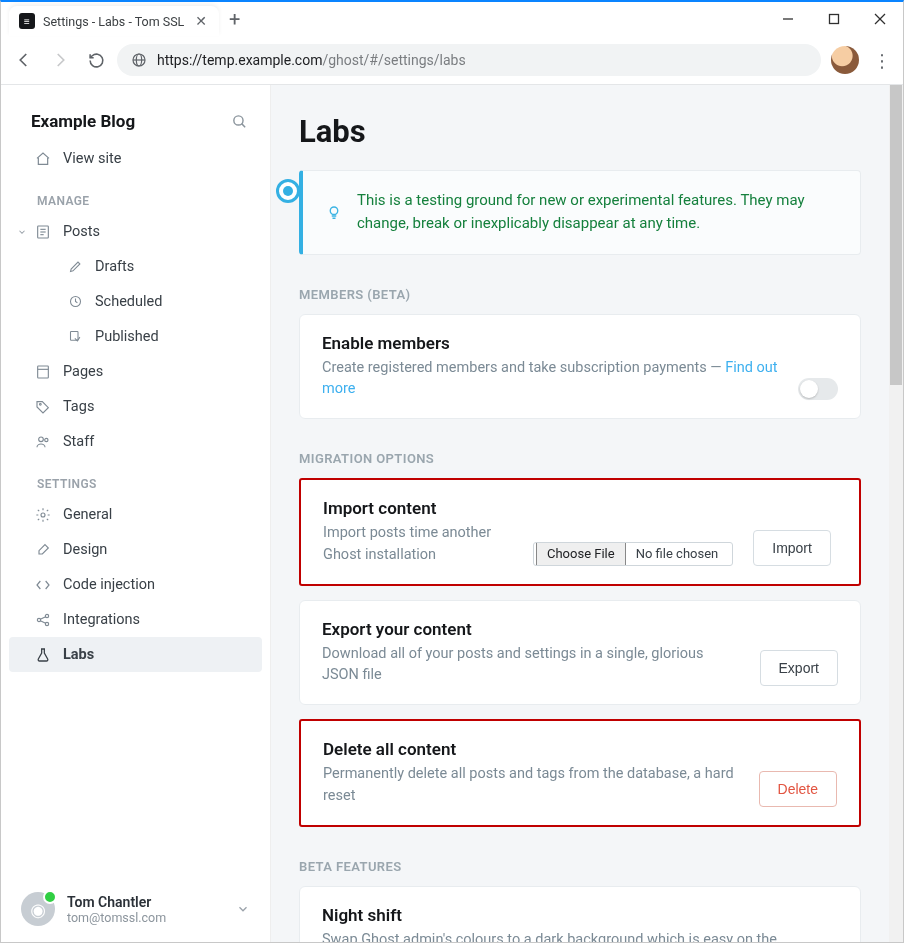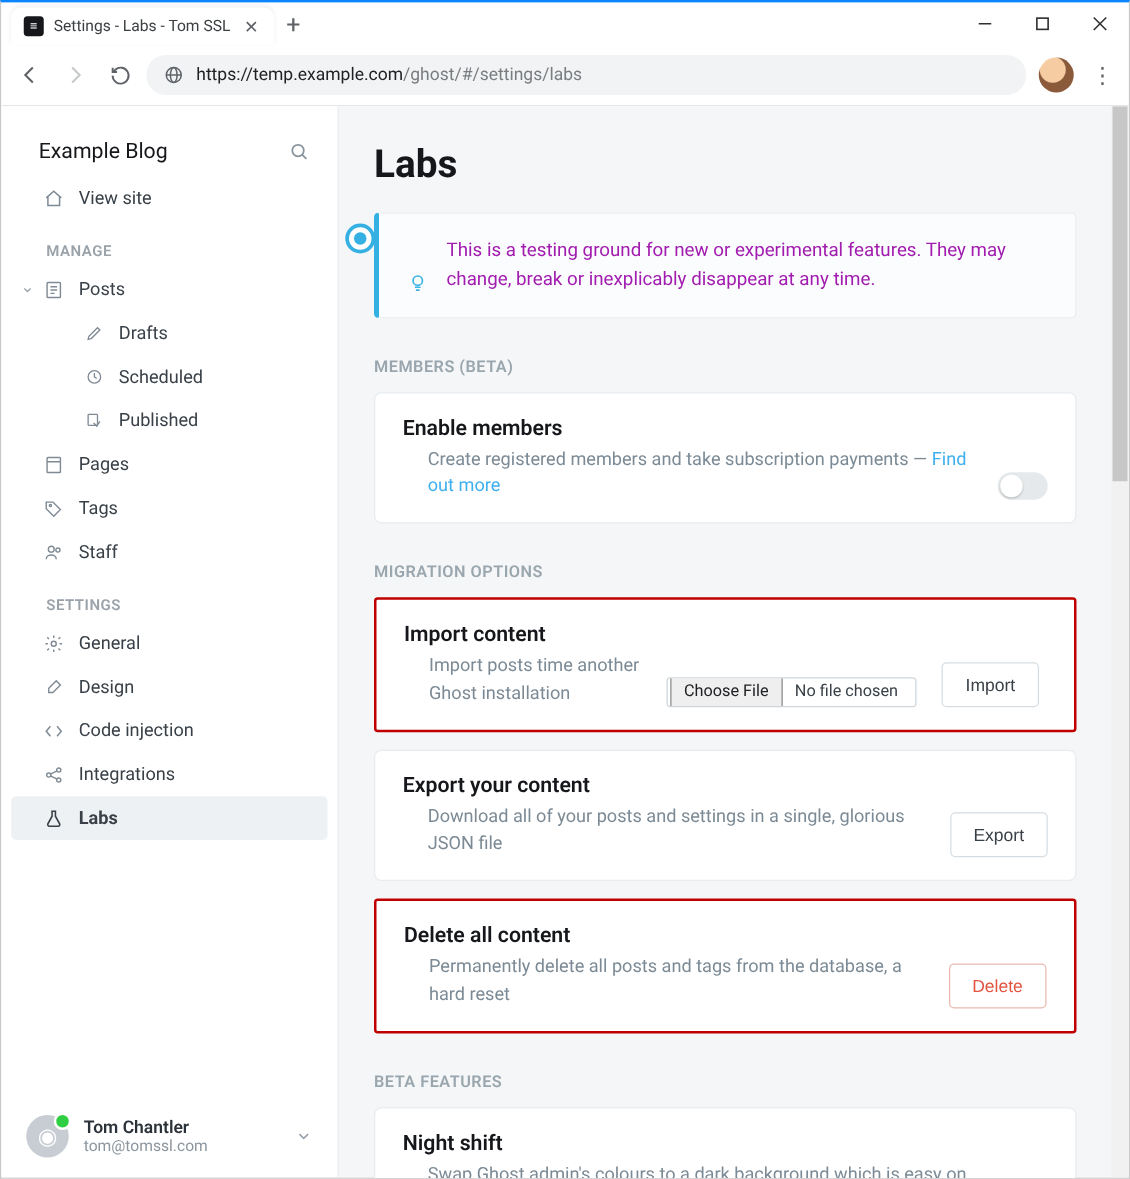--- a/index.html
+++ b/index.html
@@ -48,52 +48,52 @@
   .kebab { width:26px; text-align:center; color:#5f6368; font-size:18px; cursor:pointer;}
   
   .app { display:flex; height: calc(943px - 83px - 3px); }
   .sidebar { width:269px; background:#fff; display:flex; flex-direction:column; position:relative;}
   .content { flex:1; background:#F4F6F8; border-left:1px solid #eee; position:relative; overflow:hidden;}
   .content-scroll { position:absolute; inset:0; right:14px; overflow-y:auto; }
   .content-scrollbar { position:absolute; top:0; right:0; width:14px; height:100%; background:#f1f1f1;}
   .content-scrollbar .thumb { position:absolute; top:0; left:1px; width:12px; height:300px; background:#c7c7c7;}
   
   .sb-head { display:flex; align-items:center; padding:26px 22px 10px 30px; justify-content:space-between;}
-  .blog-title { font-weight:400; font-size:17px; }
+  .blog-title { font-weight:700; font-size:17px; }
   .search-icon { color:#798088; cursor:pointer;}
   .sb-item { display:flex; align-items:center; gap:12px; padding:9px 22px 9px 34px; color:#394047; font-size:14.5px; cursor:pointer;}
   .sb-item .ic { width:16px; height:16px; display:flex; align-items:center; justify-content:center; color:#7f8a94;}
   .sb-sub { padding-left:66px; }
   .sb-item.home { padding-left:34px; }
   .sb-group-label { padding: 18px 22px 6px 36px; text-transform:uppercase; letter-spacing:.4px; font-size:12px; color:#9aa2aa; font-weight:600;}
   .sb-item.expandable { position:relative; padding-left:34px;}
   .sb-item.expandable .chev { position:absolute; left:16px; width:12px; color:#9aa2aa;}
   .sb-item.active { background:#eef1f4; border-radius:4px; margin:0 8px; padding-left:26px; font-weight:700; }
   .sb-footer { margin-top:auto; padding:16px 20px; display:flex; align-items:center; gap:12px; }
   .sb-avatar { width:34px; height:34px; border-radius:50%; background:#c7cdd3; position:relative;}
   .sb-avatar::after { content:""; position:absolute; top:-2px; right:-2px; width:10px; height:10px; background:#30cf43; border:2px solid #fff; border-radius:50%;}
   .sb-avatar span { position:absolute; inset:0; display:flex; align-items:center; justify-content:center; font-size:18px; color:#fff;}
   .sb-user-name { font-weight:600; color:#2b3138; font-size:14px;}
   .sb-user-email { font-size:12.5px; color:#8c959d;}
   .sb-footer-chev { margin-left:auto; color:#9aa2aa; cursor:pointer;}
   
   .page-inner { padding: 28px 28px 60px 28px; }
   .page-title { font-size:31px; font-weight:700; margin-bottom:20px; }
   .notice {
-    display:flex; gap:14px; align-items:flex-end;
+    display:flex; gap:14px; align-items:center;
     background:#FAFCFD; border:1px solid #E8ECEF; border-left:4px solid #34B0E3; border-radius:4px;
-    padding:18px 22px; color:#a21caf; font-size:15px; line-height:1.55;
+    padding:18px 22px; color:#15803d; font-size:15px; line-height:1.55;
   }
   .notice .bulb { color:#3CB4E4; margin-top:1px;}
   .section-label { text-transform:uppercase; letter-spacing:.4px; font-size:13px; color:#9AA6AE; font-weight:600; margin:32px 0 12px 0;}
   .card { background:#fff; border:1px solid #E8ECEF; border-radius:6px; }
   .card-row { display:flex; align-items:flex-end; padding:18px 22px; gap:20px;}
   .card-text { flex:1; }
   .card-title { font-weight:600; font-size:17px; color:#15171A; margin-bottom:4px;}
-  .card-desc  { color:#7B8A95; font-size:14.5px; line-height:1.5;margin-left:20px;}
+  .card-desc  { color:#7B8A95; font-size:14.5px; line-height:1.5;}
   a.inline { color:#3EB0EF; text-decoration:none; cursor:pointer;}
   .toggle { width:40px; height:22px; background:#E6E9EB; border-radius:12px; position:relative; cursor:pointer;}
   .toggle::after { content:""; position:absolute; left:2px; top:2px; width:18px; height:18px; background:#fff; border-radius:50%; box-shadow:0 1px 2px rgba(0,0,0,.2);}
   .btn { border:1px solid #D6DDE2; background:#fff; border-radius:4px; padding:9px 18px; font-size:14px; color:#394047; cursor:pointer;}
   .btn.danger { color:#E25440; border-color:#E9B9B0;}
   .hl { border:2px solid #C00000; border-radius:3px; }
   .file-ctrl { display:flex; align-items:center; border:1px solid #cfd6db; border-radius:3px; overflow:hidden; height:24px;}
   .file-btn { padding:5px 10px; background:#efefef; border-right:1px solid #b5b5b5; font-size:13px; color:#202124; cursor:pointer; border:1px solid #888; margin:2px; border-radius:2px;}
   .file-label { padding:5px 14px 5px 8px; font-size:13px; color:#394047;}
   

